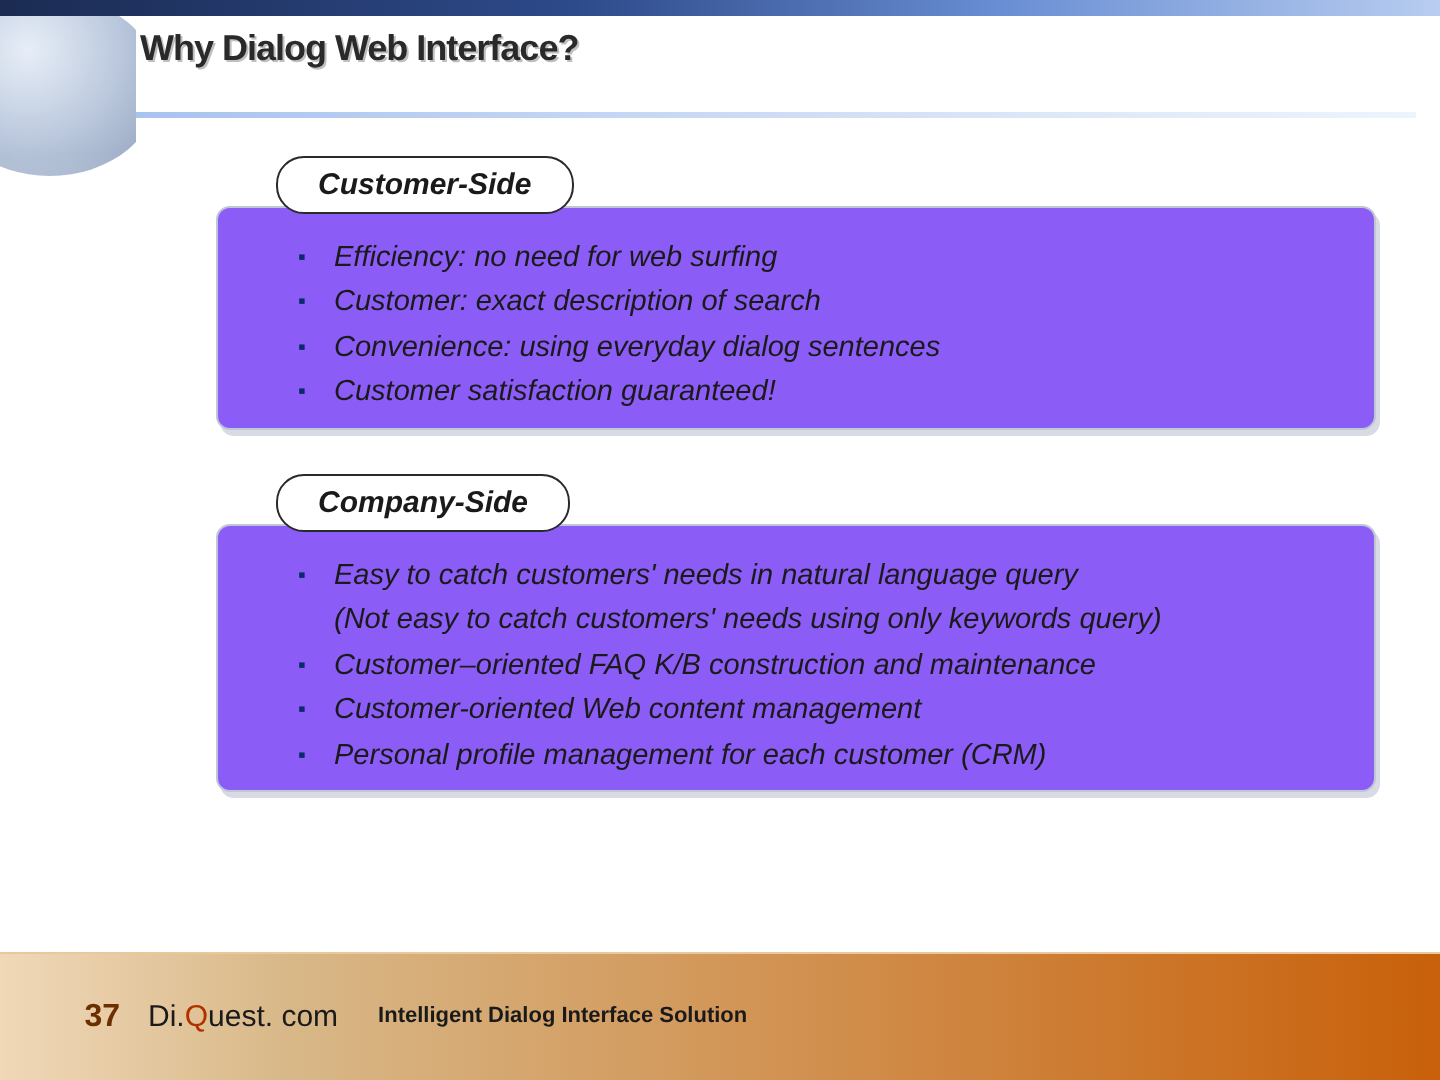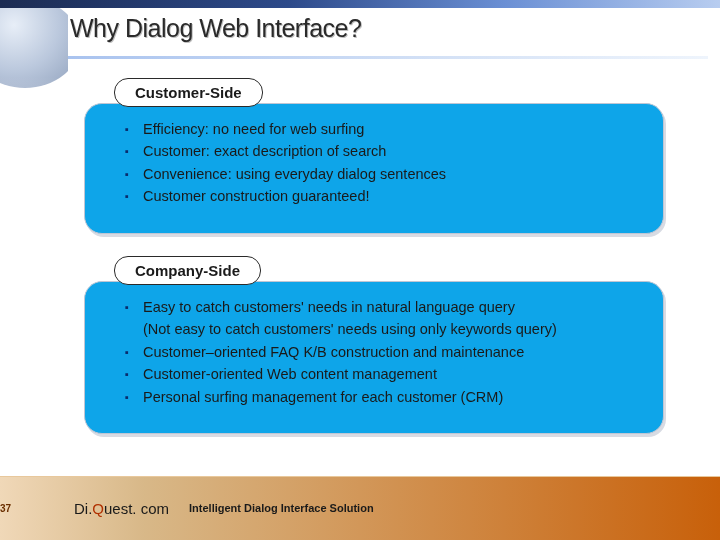--- a/index.html
+++ b/index.html
@@ -34,55 +34,56 @@
     content: "";
     position: absolute;
     left: 0; top: 0; right: 0; bottom: 0;
     background: linear-gradient(180deg, rgba(255,255,255,0) 0%, rgba(255,255,255,0) 15%, #fff 40%);
   }
   .title-area {
     position: absolute;
     left: 70px; top: 14px;
   }
   .title {
-    font-size: 25px;
-    font-weight: normal;
+    font-size: 18px;
+    font-weight: bold;
     color: #2a2a2a;
     text-shadow: 1px 1px 0 #bfbfbf;
     letter-spacing: -0.5px;
   }
   .title-underline {
     position: absolute;
     left: 68px; top: 56px;
     width: 640px; height: 3px;
     background: linear-gradient(90deg, #a9c3ef 0%, #d5e2f6 60%, #eef4fc 100%);
   }
   .content {
     position: absolute;
-    left: 84px; top: 78px;
+    left: 108px; top: 78px;
     width: 580px;
+    font-style: italic;
   }
   .pill {
     display: inline-block;
     border: 1.5px solid #2a2a2a;
     border-radius: 14px;
     background: #fff;
     padding: 5px 20px;
     font-size: 15px;
     font-weight: bold;
     color: #1a1a1a;
     position: relative;
     left: 30px;
     margin-bottom: 0;
   }
   .panel {
     border: 1.5px solid #bfc6d4;
-    border-radius: 18px;
-    padding: 14px 20px 25px 40px;
-    background: #0ea5e9;
+    border-radius: 7px;
+    padding: 14px 20px 6px 40px;
+    background: #8b5cf6;
     box-shadow: 2px 3px 0 #d8dbe3;
     margin-top: -4px;
     margin-bottom: 22px;
   }
   .panel ul {
     list-style: none;
   }
   .panel li {
     font-size: 14.5px;
     color: #1a1a1a;
@@ -106,22 +107,22 @@
     position: absolute;
     left: 0; bottom: 0;
     width: 720px; height: 64px;
     background: linear-gradient(90deg, #f0d8b8 0%, #d8b888 20%, #c8600a 100%);
     border-top: 1px solid #e8c89c;
     display: flex;
     align-items: center;
   }
   .slide-num {
     width: 60px;
-    text-align: left;
-    font-size: 10px;
+    text-align: right;
+    font-size: 16px;
     font-weight: bold;
     color: #6b2f00;
   }
   .brand {
     font-size: 15px;
     font-weight: normal;
     color: #1a1a1a;
     margin-left: 14px;
     margin-right: 20px;
     white-space: nowrap;
@@ -155,32 +156,32 @@
 <div class="title-underline"></div>
 
 <div class="content">
 
   <div class="pill">Customer-Side</div>
   <div class="panel">
     <ul>
       <li>Efficiency: no need for web surfing</li>
       <li>Customer: exact description of search</li>
       <li>Convenience: using everyday dialog sentences</li>
-      <li>Customer construction guaranteed!</li>
+      <li>Customer satisfaction guaranteed!</li>
     </ul>
   </div>
 
   <div class="pill">Company-Side</div>
   <div class="panel">
     <ul>
       <li>Easy to catch customers' needs in natural language query</li>
       <li class="sub">(Not easy to catch customers' needs using only keywords query)</li>
       <li>Customer–oriented FAQ K/B construction and maintenance</li>
       <li>Customer-oriented Web content management</li>
-      <li>Personal surfing management for each customer (CRM)</li>
+      <li>Personal profile management for each customer (CRM)</li>
     </ul>
   </div>
 
 </div>
 
 <div class="bottom-bar">
   <div class="slide-num">37</div>
   <div class="brand">
     <span>Di.</span><span class="q">Q</span><span>uest. com</span>
   </div>

